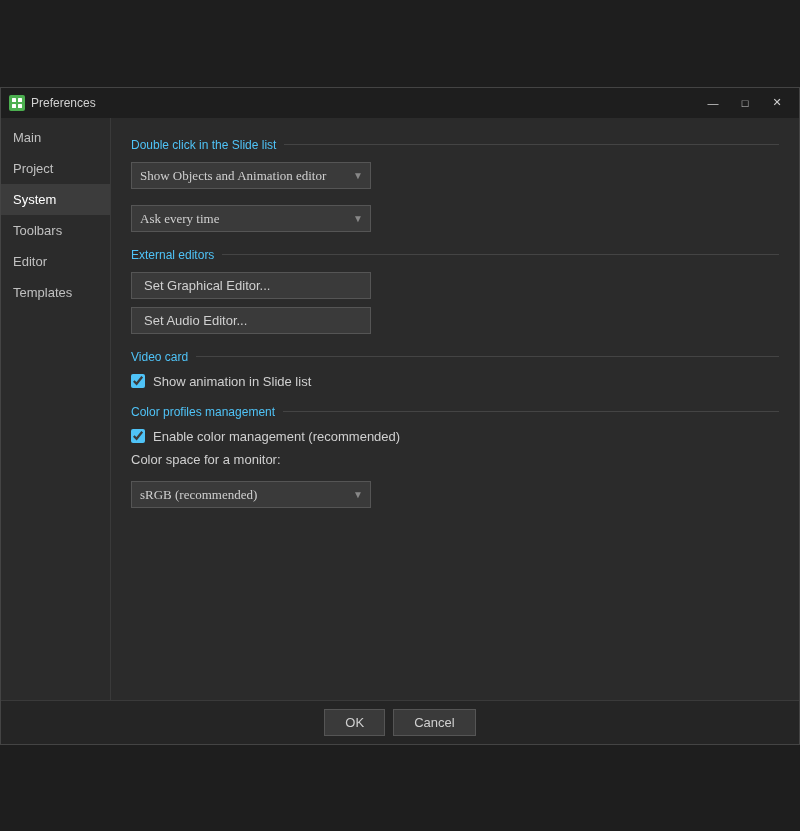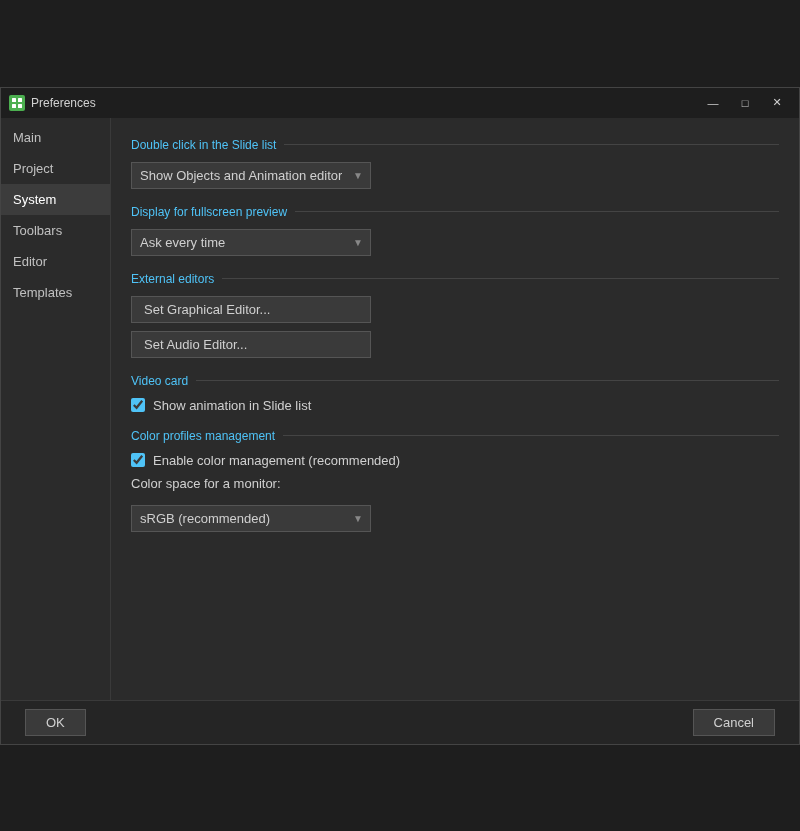--- a/index.html
+++ b/index.html
@@ -136,20 +136,21 @@
       -webkit-appearance: none;
       background: #3a3a3a;
       border: 1px solid #555;
       color: #d0d0d0;
       padding: 5px 28px 5px 8px;
       font-size: 13px;
       width: 240px;
       cursor: pointer;
       outline: none;
       position: relative;
+      font-family: Liberation Serif, serif;
     }
     .dropdown-container {
       position: relative;
       display: inline-block;
     }
     .dropdown-arrow {
       position: absolute;
       right: 8px;
       top: 50%;
       transform: translateY(-50%);
@@ -197,21 +198,21 @@
       color: #d0d0d0;
       margin-bottom: 14px;
     }
 
     
     .footer {
       background: #252525;
       border-top: 1px solid #3a3a3a;
       padding: 8px 24px;
       display: flex;
-      justify-content: space-between;
+      justify-content: center;
       gap: 8px;
       flex-shrink: 0;
     }
 
     .footer-btn {
       background: #3a3a3a;
       border: 1px solid #555;
       color: #d0d0d0;
       padding: 5px 20px;
       font-size: 13px;
@@ -268,21 +269,20 @@
               <option>Show Objects and Animation editor</option>
               <option>Show Slide Properties</option>
               <option>Show Slide Notes</option>
             </select>
             <span class="dropdown-arrow">▼</span>
           </div>
         </div>
       </div>
 
       <div class="section-gap">
-        <div class="section-header">Display for fullscreen preview</div>
         <div class="dropdown-wrap">
           <div class="dropdown-container">
             <select class="dropdown">
               <option>Ask every time</option>
               <option>Primary display</option>
               <option>Secondary display</option>
             </select>
             <span class="dropdown-arrow">▼</span>
           </div>
         </div>

